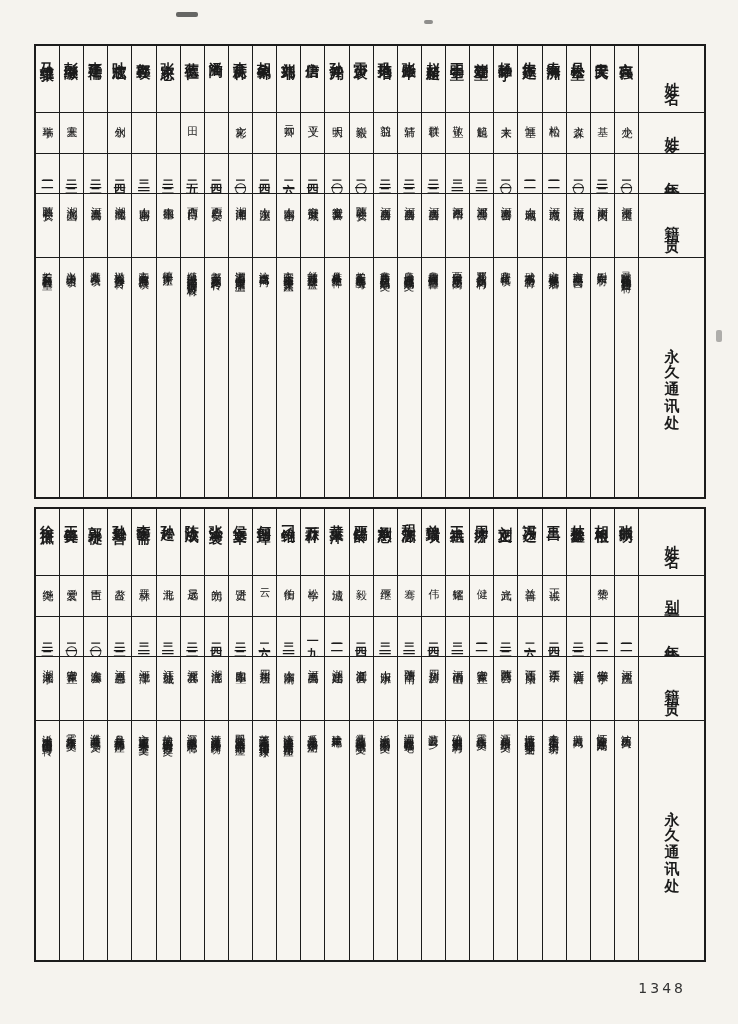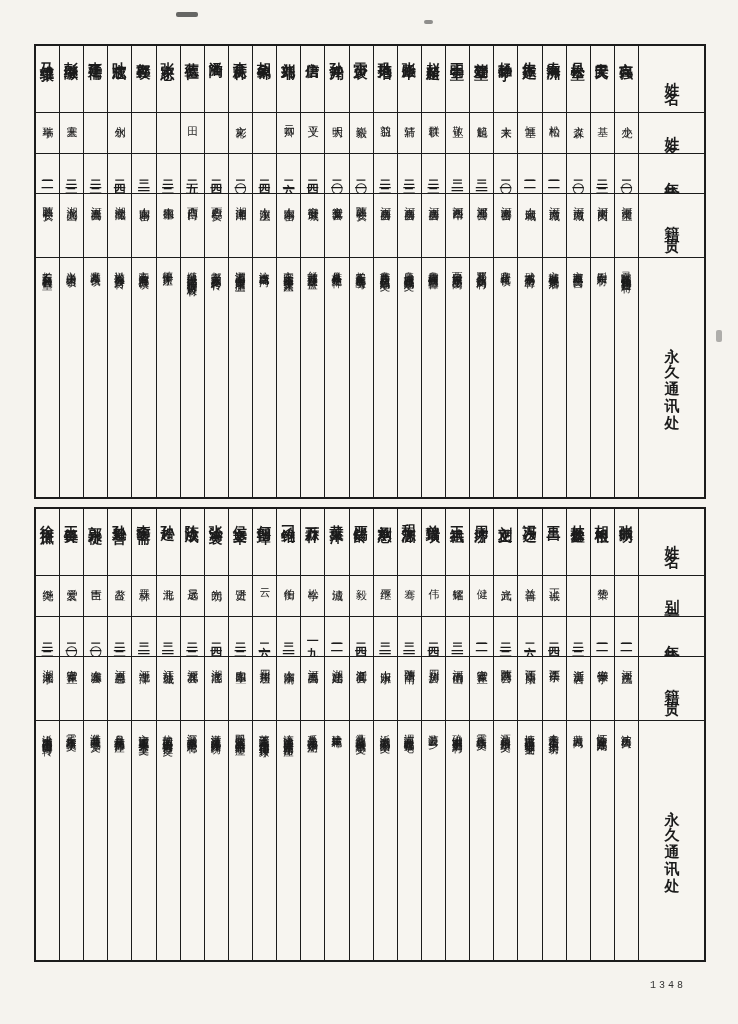--- a/index.html
+++ b/index.html
@@ -62,21 +62,21 @@
   .head-col .r-name { align-items:center; padding-top:0; }
   .head-col .r-alias { align-items:center; padding-top:0; }
   .head-col .r-age .vt { font-size:15px; letter-spacing:4px; }
   .head-col .r-native { align-items:center; padding-top:0; }
   .head-col .r-native .vt { letter-spacing:12px; }
   .head-col .r-addr { align-items:center; padding-top:0; }
   .head-col .r-addr .vt { letter-spacing:17px; }
   .page-number {
     position:absolute;
     right:52px; top:980px;
-    font-size:10px; letter-spacing:3px; color:#333;font-family:Liberation Mono, monospace;
+    font-size:14px; letter-spacing:3px; color:#333;
   }
   .speck { position:absolute; background:#2a2a2a; border-radius:2px; }
   .speck1 { left:176px; top:12px; width:22px; height:5px; opacity:.7; }
   .speck2 { left:424px; top:20px; width:9px; height:4px; opacity:.5; }
   .speck3 { left:716px; top:330px; width:6px; height:12px; opacity:.35; }
 </style>
 </head>
 <body>
 
 <div class="page">

